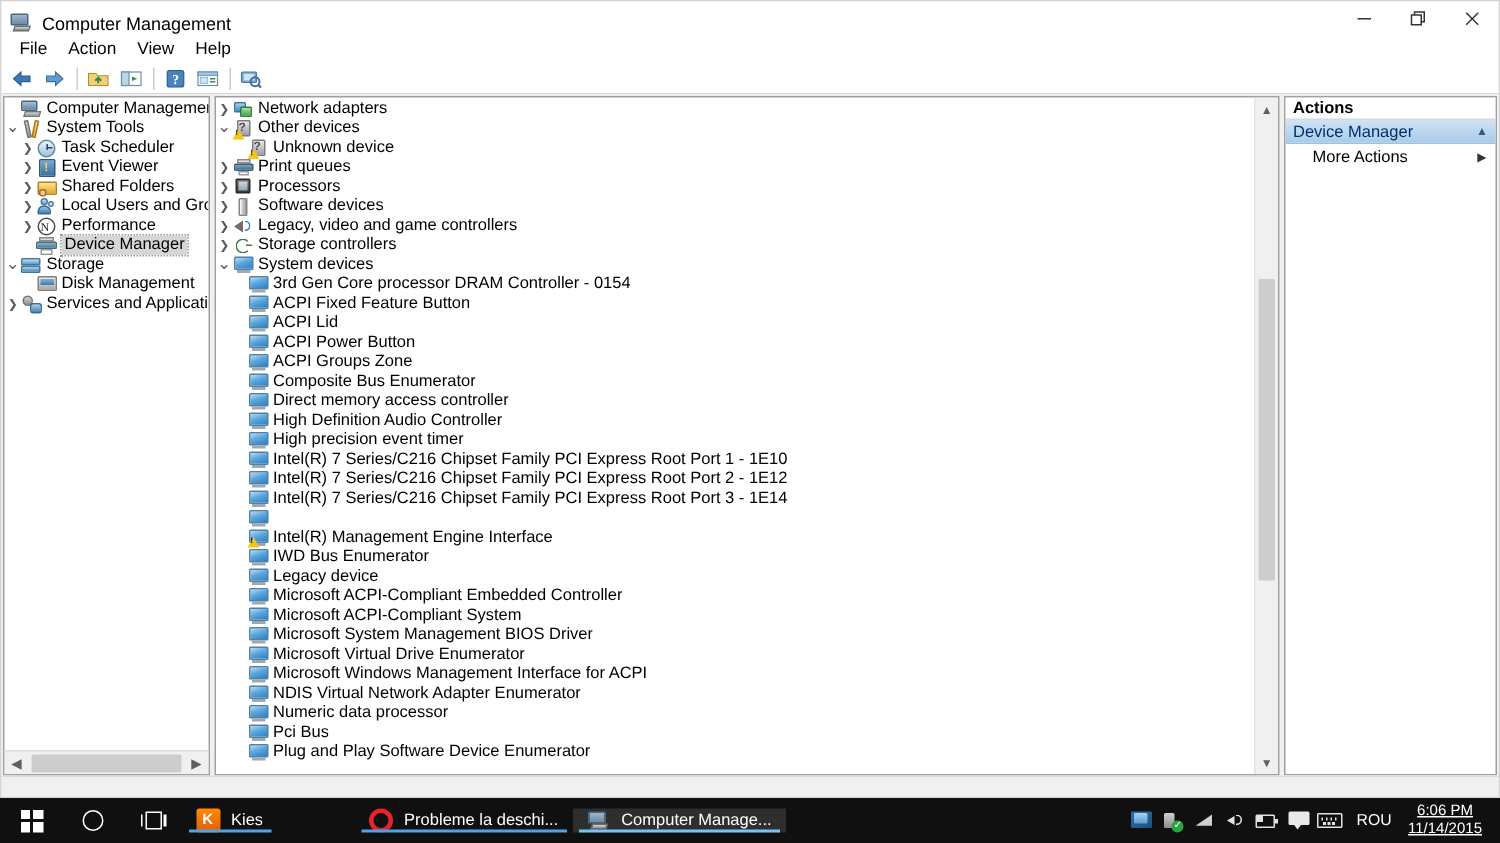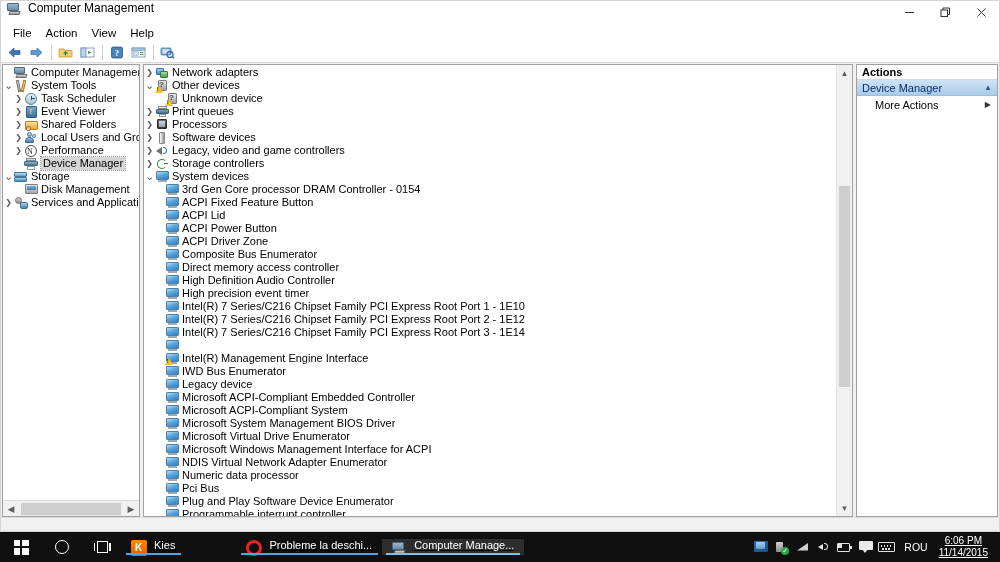--- a/index.html
+++ b/index.html
@@ -20,21 +20,21 @@
     width: 1000px; height: 532px;
     background: #f0f0f0;
     border: 1px solid #d4d4d4;
     display: flex; flex-direction: column;
   }
 
   
   .titlebar {
     height: 22px; flex: 0 0 22px;
     background: #ffffff;
-    display: flex; align-items: flex-start;
+    display: flex; align-items: flex-end;
     position: relative;
   }
   .titlebar .tb-icon {
     width: 16px; height: 16px;
     margin-left: 5px; margin-right: 6px;
     position: relative; flex: 0 0 16px;
   }
   .mmc-icon { position: relative; width: 16px; height: 16px; }
   .mmc-icon .screen {
     position: absolute; left: 1px; top: 2px; width: 12px; height: 8px;
@@ -445,25 +445,24 @@
     border: 1.3px solid #ffffff;
   }
   .taskview-ic .l, .taskview-ic .rr {
     position: absolute; top: 2px; width: 1.5px; height: 8px; background: #ffffff;
   }
   .taskview-ic .l { left: 0; }
   .taskview-ic .rr { right: 0; }
 
   .tb-app {
     height: 16px;
-    display: flex; align-items: flex-start;
+    display: flex; align-items: center;
     padding: 0 10px 0 8px;
     position: relative;
     max-width: 160px;
-    text-decoration: underline;
   }
   .tb-app .ai {
     width: 17px; height: 17px; flex: 0 0 17px; margin-right: 7px;
     display: flex; align-items: center; justify-content: center;
     position: relative;
   }
   .tb-app .al {
     font-size: 11px; color: #ffffff;
     white-space: nowrap; overflow: hidden; text-overflow: ellipsis;
   }
@@ -940,21 +939,21 @@
             </div>
             <div class="trow">
               <div class="ind1"></div>
               <div class="exp"></div>
               <div class="ticon">
                 <div class="dev-mon">
                   <div class="m-screen"></div>
                   <div class="m-stand"></div>
                 </div>
               </div>
-              <div class="tlabel">ACPI Driver Zone</div>
+              <div class="tlabel">ACPI Groups Zone</div>
             </div>
             <div class="trow">
               <div class="ind1"></div>
               <div class="exp"></div>
               <div class="ticon">
                 <div class="dev-mon">
                   <div class="m-screen"></div>
                   <div class="m-stand"></div>
                 </div>
               </div>
@@ -1161,30 +1160,20 @@
             <div class="trow">
               <div class="ind1"></div>
               <div class="exp"></div>
               <div class="ticon">
                 <div class="dev-mon">
                   <div class="m-screen"></div>
                   <div class="m-stand"></div>
                 </div>
               </div>
               <div class="tlabel">Plug and Play Software Device Enumerator</div>
-            </div>
-            <div class="trow">
-              <div class="ind1"></div>
-              <div class="exp"></div>
-              <div class="ticon">
-                <div class="dev-mon">
-                  <div class="m-screen"></div>
-                </div>
-              </div>
-              <div class="tlabel">Programmable interrupt controller</div>
             </div>
           </div>
         <div class="vscroll">
           <div class="vs-arrow">▲</div>
           <div class="vs-track">
             <div class="vs-thumb" style="top:25%;height:48%;"></div>
           </div>
           <div class="vs-arrow">▼</div>
         </div>
       </div>

